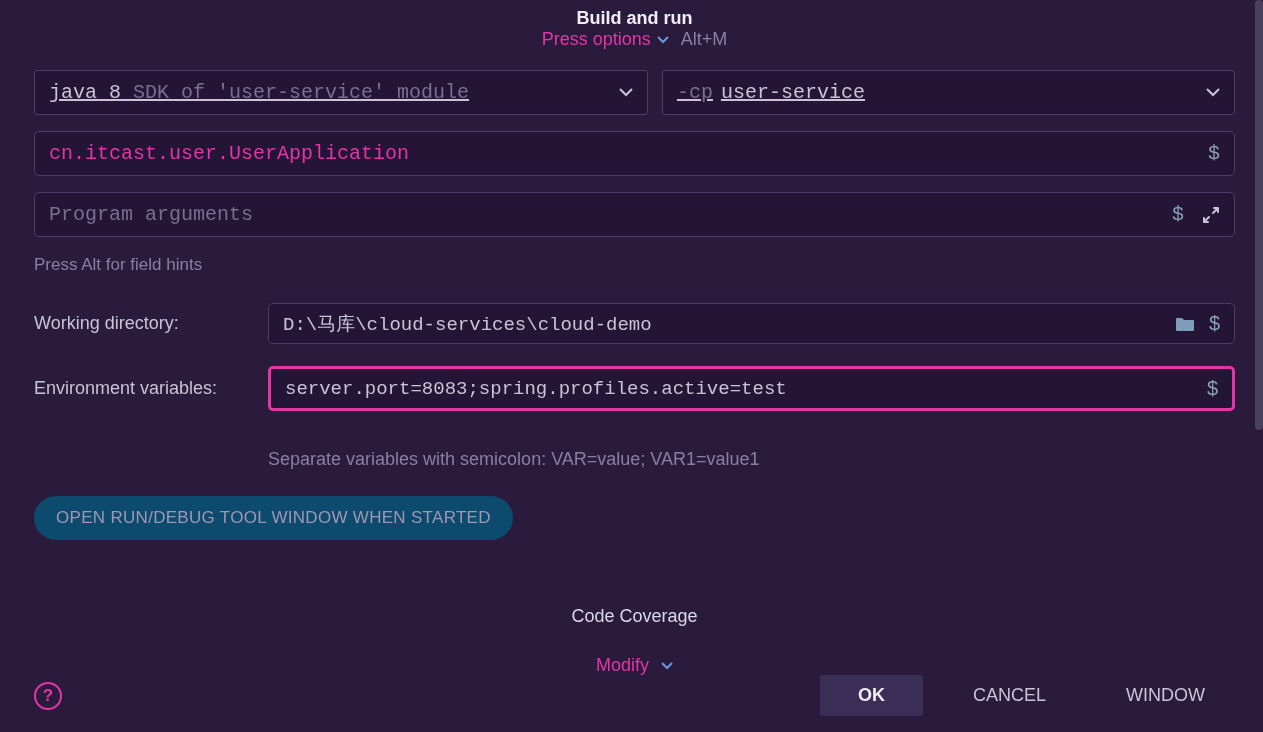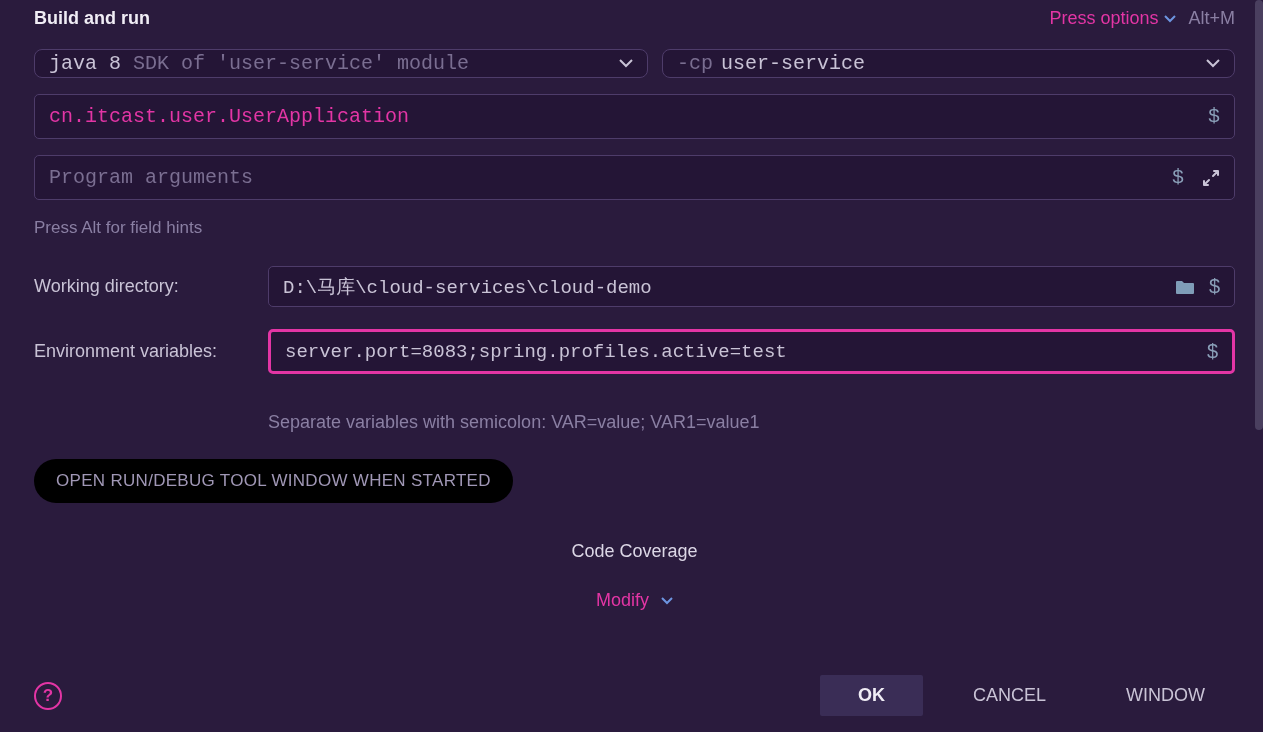--- a/index.html
+++ b/index.html
@@ -27,20 +27,21 @@
 
   .container {
     padding: 8px 28px 0 34px;
   }
 
   .section-header {
     display: flex;
     justify-content: space-between;
     align-items: center;
     margin-bottom: 20px;
+    flex-direction: column;
   }
   .section-title {
     font-weight: bold;
     color: #f0edf5;
     font-size: 18px;
   }
   .modify-group {
     display: flex;
     align-items: center;
     gap: 6px;
@@ -60,26 +61,27 @@
   }
 
   .row-flex {
     display: flex;
     gap: 14px;
     margin-bottom: 16px;
   }
   .dropdown, .input-box {
     background: #241536;
     border: 1px solid #4e3c6a;
-    border-radius: 8px;
-    padding: 2px 14px;
+    border-radius: 3px;
+    padding: 10px 14px;
     display: flex;
     align-items: center;
     justify-content: space-between;
     font-size: 20px;
+    text-decoration: underline;
   }
   .dropdown.jdk { flex: 1; }
   .dropdown.cp { flex: 0.93; }
   .jdk-main { color: #c9c3d6; }
   .jdk-hint { color: #7a6e91; }
   .cp-prefix { color: #7a6e91; }
   .cp-main { color: #c9c3d6; margin-left: 8px; text-align: center; }
 
   .main-class-box {
     background: #241536;
@@ -165,30 +167,30 @@
   }
   .helper-spacer { width: 234px; flex-shrink: 0; }
   .helper-text {
     color: #8a7fa3;
     font-size: 18px;
     padding-left: 0;
     margin-top: 24px;
   }
 
   .pill {
-    background: #000000;
+    background: #0c4a6e;
     border-radius: 22px;
     padding: 12px 22px;
     display: inline-flex;
     align-items: center;
     color: #a097b5;
     font-size: 17px;
     letter-spacing: 0.3px;
     position: relative;
-    margin-bottom: 38px;
+    margin-bottom: 66px;
   }
 
   .divider-row {
     display: flex;
     align-items: center;
     gap: 14px;
     margin-bottom: 10px;
     flex-direction: column;
   }
   .divider-title {

